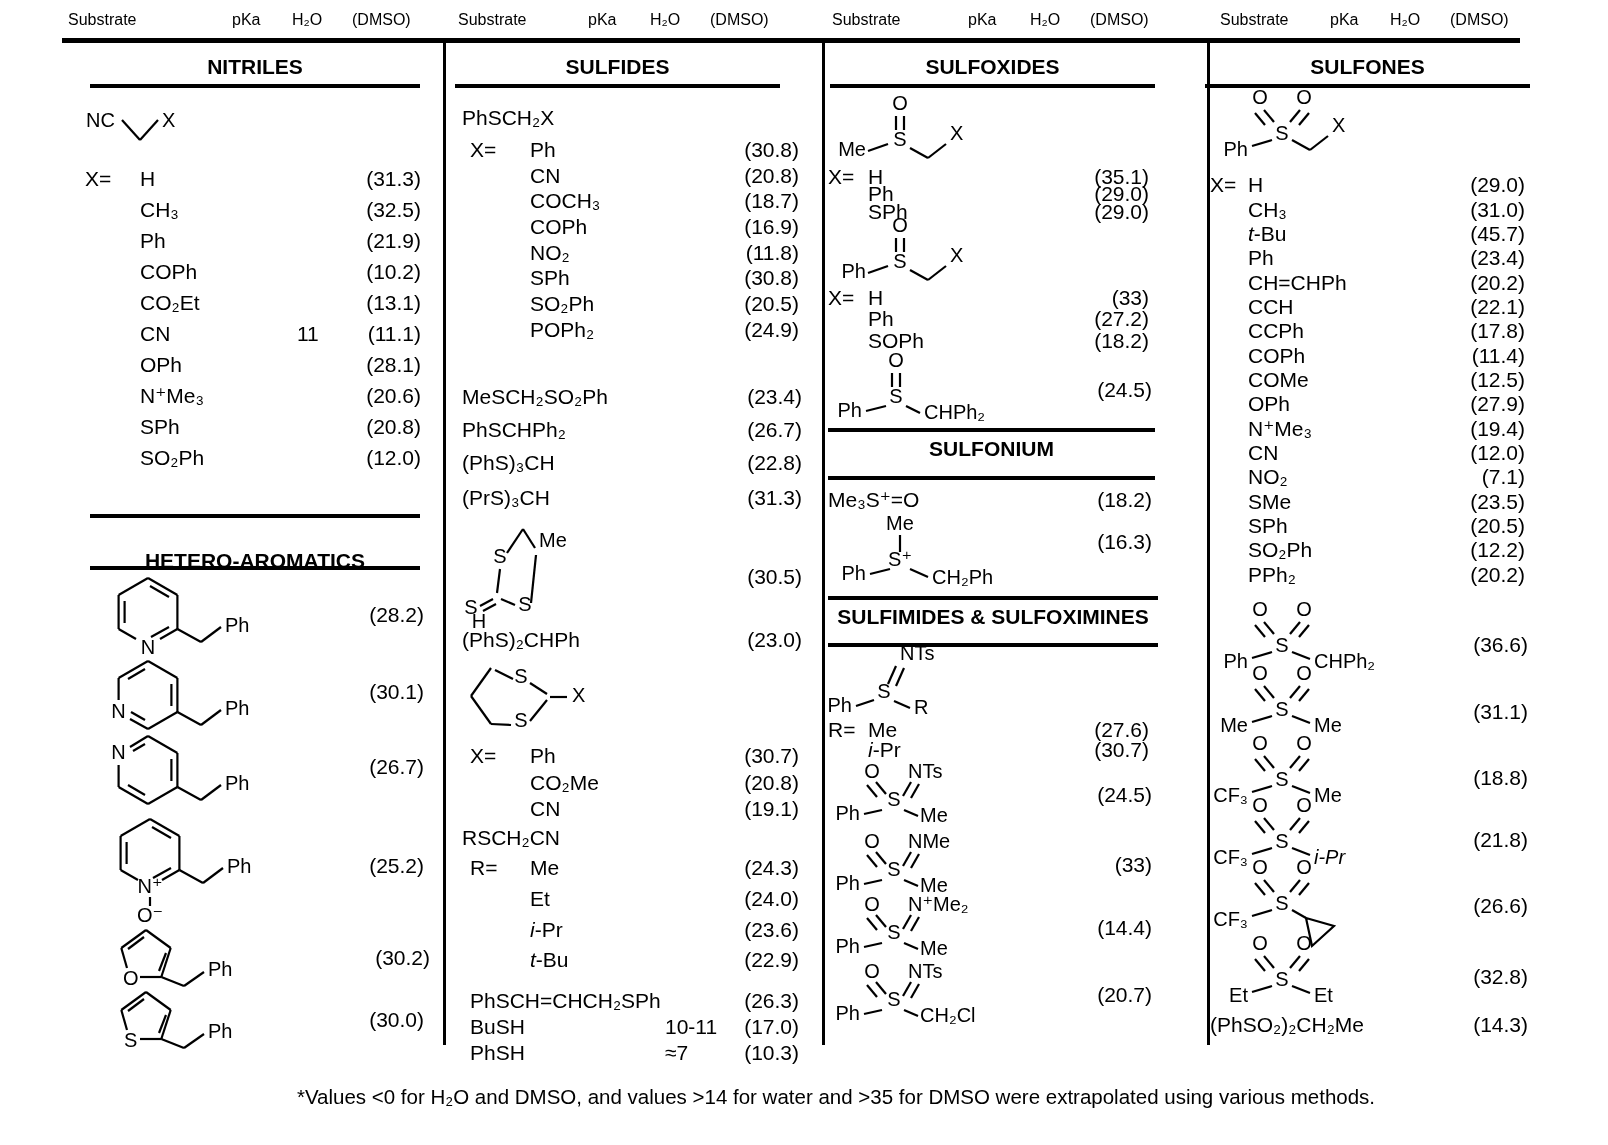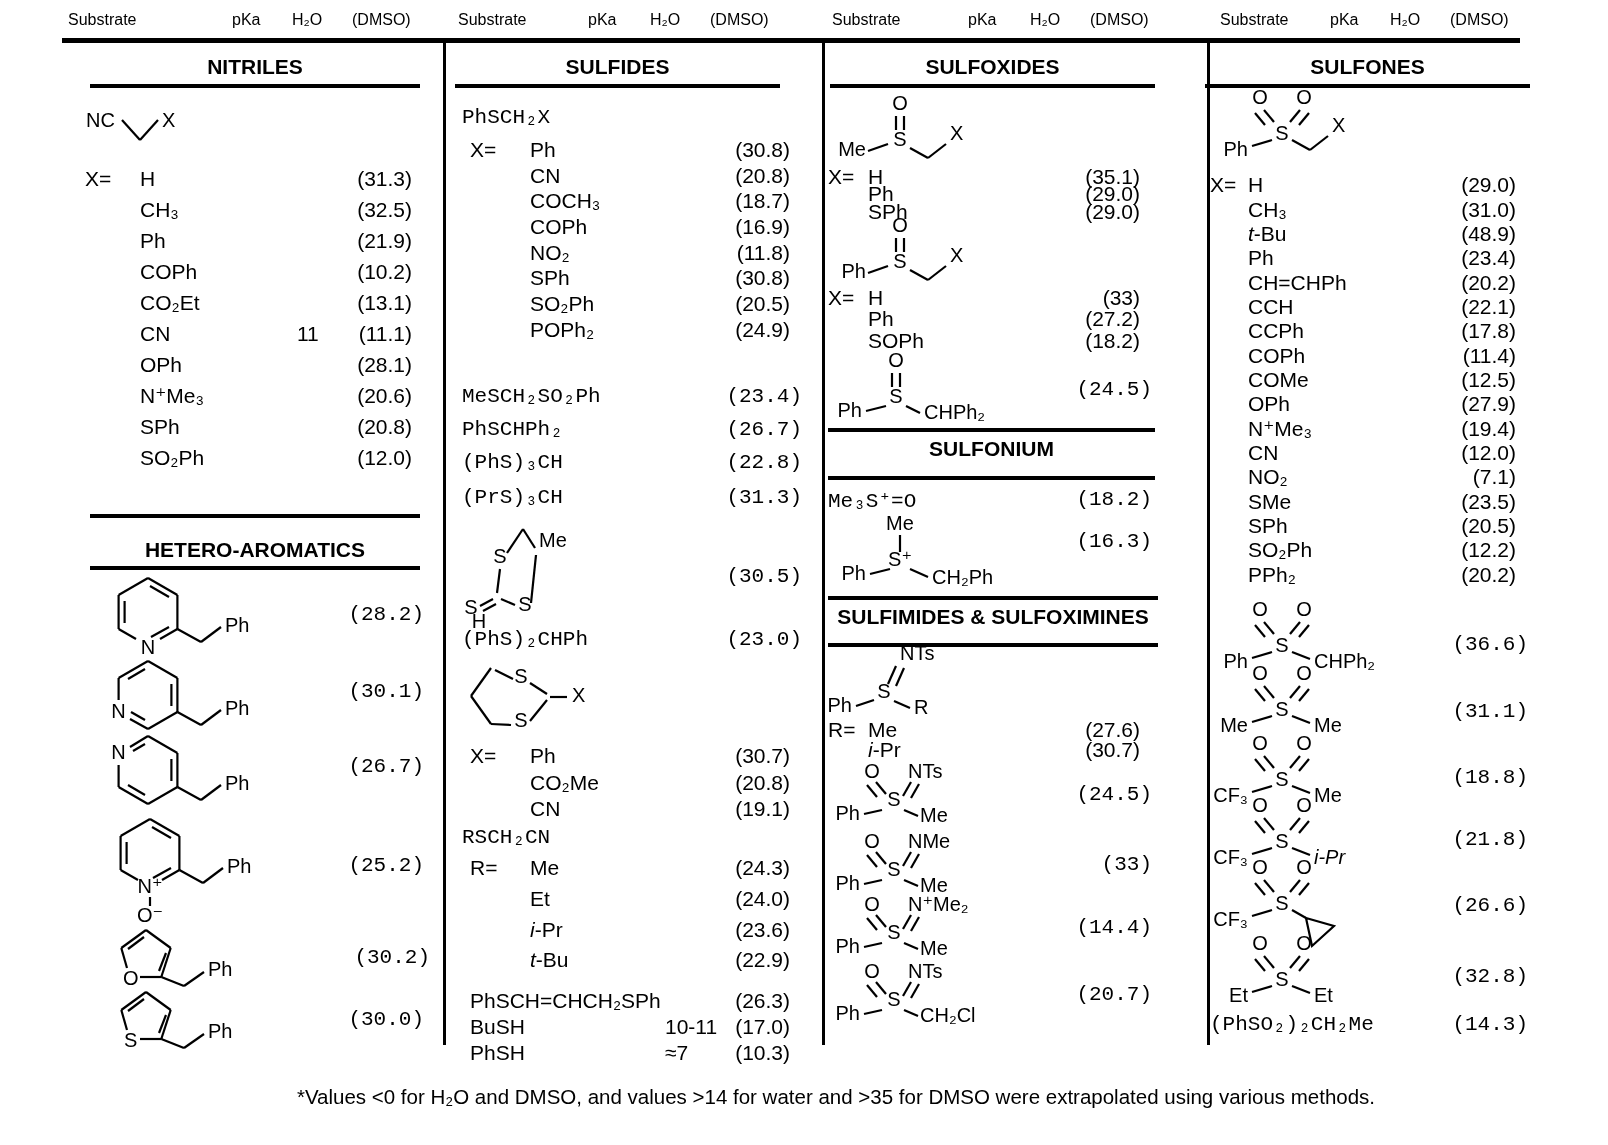--- a/index.html
+++ b/index.html
@@ -8,22 +8,22 @@
   .hlabel{position:absolute;top:11px;font-size:16px;white-space:nowrap;}
   .rule{position:absolute;background:#000;}
   .vline{position:absolute;width:3px;background:#000;}
   .sec-title{position:absolute;font-weight:bold;font-size:21px;text-align:center;white-space:nowrap;}
   .list{position:absolute;}
   .row{position:relative;height:var(--rh);}
   .row span{position:absolute;top:50%;transform:translateY(-50%);white-space:nowrap;font-size:21px;}
   .row .pre{left:var(--prex,0px);}
   .row .lbl{left:var(--lx,55px);}
   .row .pka{left:var(--px,210px);}
-  .row .val{right:12px;text-align:center;}
-  .srow{position:absolute;font-size:21px;height:24px;font-family:Liberation Mono, monospace;}
+  .row .val{right:3px;text-align:center;}
+  .srow{position:absolute;font-size:21px;height:24px;}
   .srow .lbl{position:absolute;left:0;top:0;white-space:nowrap;}
   .srow .val{position:absolute;right:0;top:0;white-space:nowrap;}
   svg.struct{position:absolute;overflow:visible;}
   svg.struct line, svg.struct path{stroke:#000;stroke-width:2.2;fill:none;}
   svg.struct text{font-size:20px;fill:#000;}
   .mid{text-anchor:middle;}
   .end{text-anchor:end;}
   .footnote{position:absolute;top:1085px;left:0;width:1608px;text-align:center;font-size:20.5px;padding-left:32px;}
 </style>
 </head>
@@ -54,21 +54,21 @@
 <div class="sec-title" style="left:90px;width:330px;top:55px">NITRILES</div>
 <div class="rule" style="left:90px;top:84px;width:330px;height:4px"></div>
 <div class="sec-title" style="left:455px;width:325px;top:55px">SULFIDES</div>
 <div class="rule" style="left:455px;top:84px;width:325px;height:4px"></div>
 <div class="sec-title" style="left:830px;width:325px;top:55px">SULFOXIDES</div>
 <div class="rule" style="left:830px;top:84px;width:325px;height:4px"></div>
 <div class="sec-title" style="left:1205px;width:325px;top:55px">SULFONES</div>
 <div class="rule" style="left:1205px;top:84px;width:325px;height:4px"></div>
 
 <div class="rule" style="left:90px;top:514px;width:330px;height:4px"></div>
-<div class="sec-title" style="left:90px;width:330px;top:538px">HETERO-AROMATICS</div>
+<div class="sec-title" style="left:90px;width:330px;top:549px">HETERO-AROMATICS</div>
 <div class="rule" style="left:90px;top:566px;width:330px;height:4px"></div>
 
 <div class="rule" style="left:828px;top:428px;width:327px;height:4px"></div>
 <div class="sec-title" style="left:828px;width:327px;top:437px">SULFONIUM</div>
 <div class="rule" style="left:828px;top:476px;width:327px;height:4px"></div>
 
 <div class="rule" style="left:828px;top:596px;width:330px;height:4px"></div>
 <div class="sec-title" style="left:828px;width:330px;top:605px">SULFIMIDES &amp; SULFOXIMINES</div>
 <div class="rule" style="left:828px;top:643px;width:330px;height:4px"></div>
 
@@ -643,21 +643,21 @@
     <div class="row">
       <span class="pre"></span>
       <span class="lbl">CH₃</span>
       <span class="pka"></span>
       <span class="val">(31.0)</span>
     </div>
     <div class="row">
       <span class="pre"></span>
       <span class="lbl"><i>t</i>-Bu</span>
       <span class="pka"></span>
-      <span class="val">(48.9)</span>
+      <span class="val">(45.7)</span>
     </div>
     <div class="row">
       <span class="pre"></span>
       <span class="lbl">Ph</span>
       <span class="pka"></span>
       <span class="val">(23.4)</span>
     </div>
     <div class="row">
       <span class="pre"></span>
       <span class="lbl">CH=CHPh</span>

